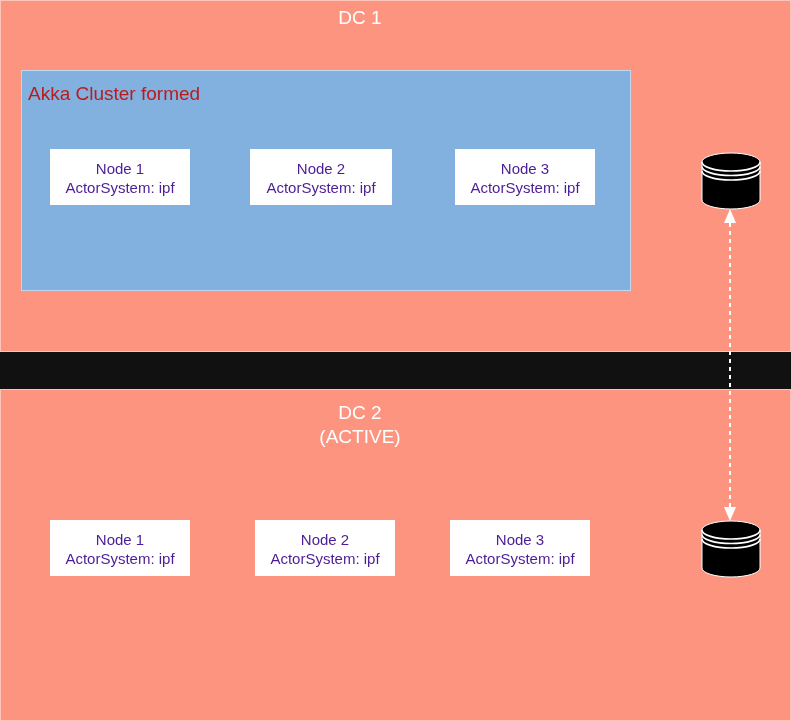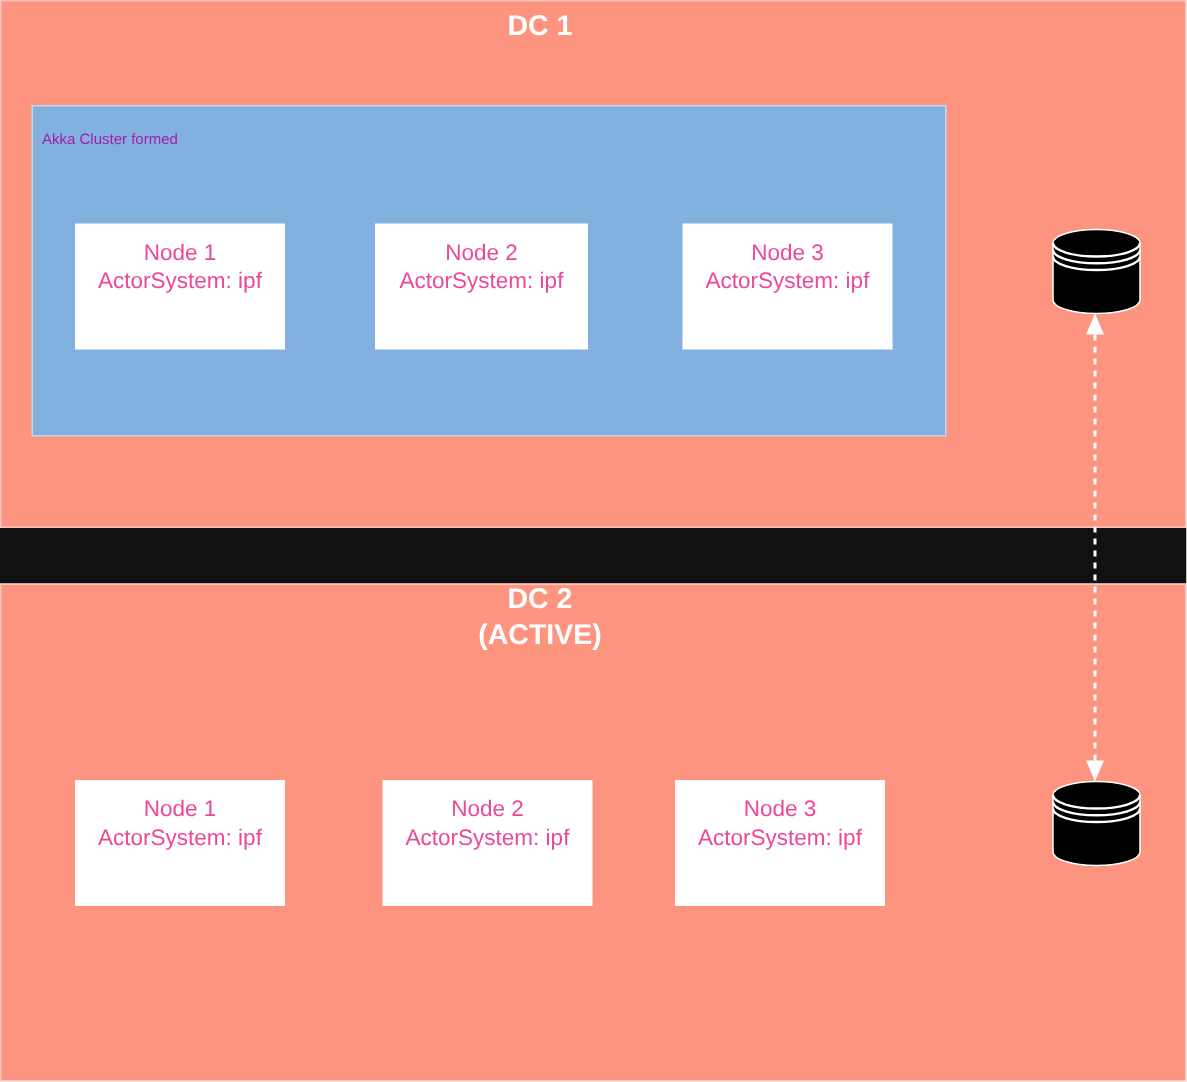--- a/index.html
+++ b/index.html
@@ -29,49 +29,48 @@
     background: #111111;
   }
   .dc-title {
     position: absolute;
     left: 0;
     width: 720px;
     text-align: center;
     color: #ffffff;
     font-size: 19px;
     line-height: 24px;
-    font-weight: bold;
   }
   .dc1-title-block { top: 6px; }
-  .dc2-title-block { top: 388px; }
+  .dc2-title-block { top: 401px; }
   .cluster-box {
     position: absolute;
     left: 21px; top: 70px;
     width: 610px; height: 221px;
     background: #82b1e0;
     border: 1px solid rgba(255,255,255,0.5);
     box-sizing: border-box;
   }
   .cluster-label {
     position: absolute;
     left: 28px; top: 86px;
-    color: #a21caf;
-    font-size: 10px;
+    color: #b91c1c;
+    font-size: 19px;
     line-height: 16px;
   }
   .node-box {
     position: absolute;
     background: #ffffff;
-    color: #ec4899;
+    color: #4c1d95;
     text-align: center;
     font-size: 15px;
     line-height: 19px;
     padding-top: 10px;
     box-sizing: border-box;
-    height: 84px;
+    height: 56px;
   }
   .dc1-n1 { left: 50px;  top: 149px; width: 140px; }
   .dc1-n2 { left: 250px; top: 149px; width: 142px; }
   .dc1-n3 { left: 455px; top: 149px; width: 140px; }
   .dc2-n1 { left: 50px;  top: 520px; width: 140px; }
   .dc2-n2 { left: 255px; top: 520px; width: 140px; }
   .dc2-n3 { left: 450px; top: 520px; width: 140px; }
   .db-icon {
     position: absolute;
     width: 62px; height: 58px;

